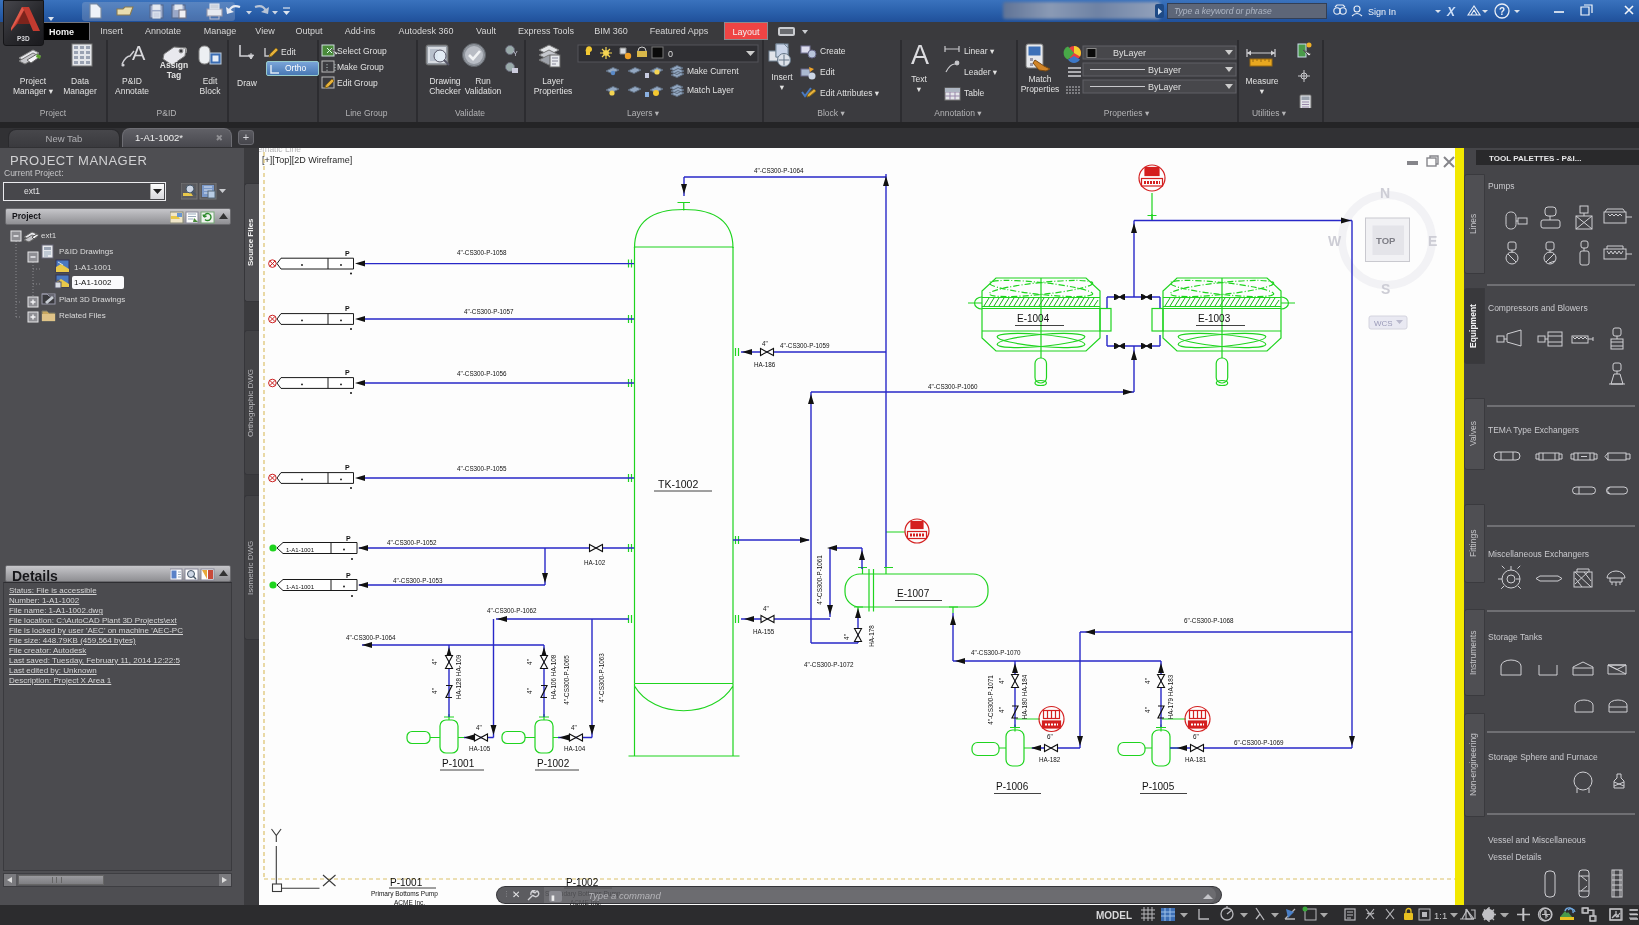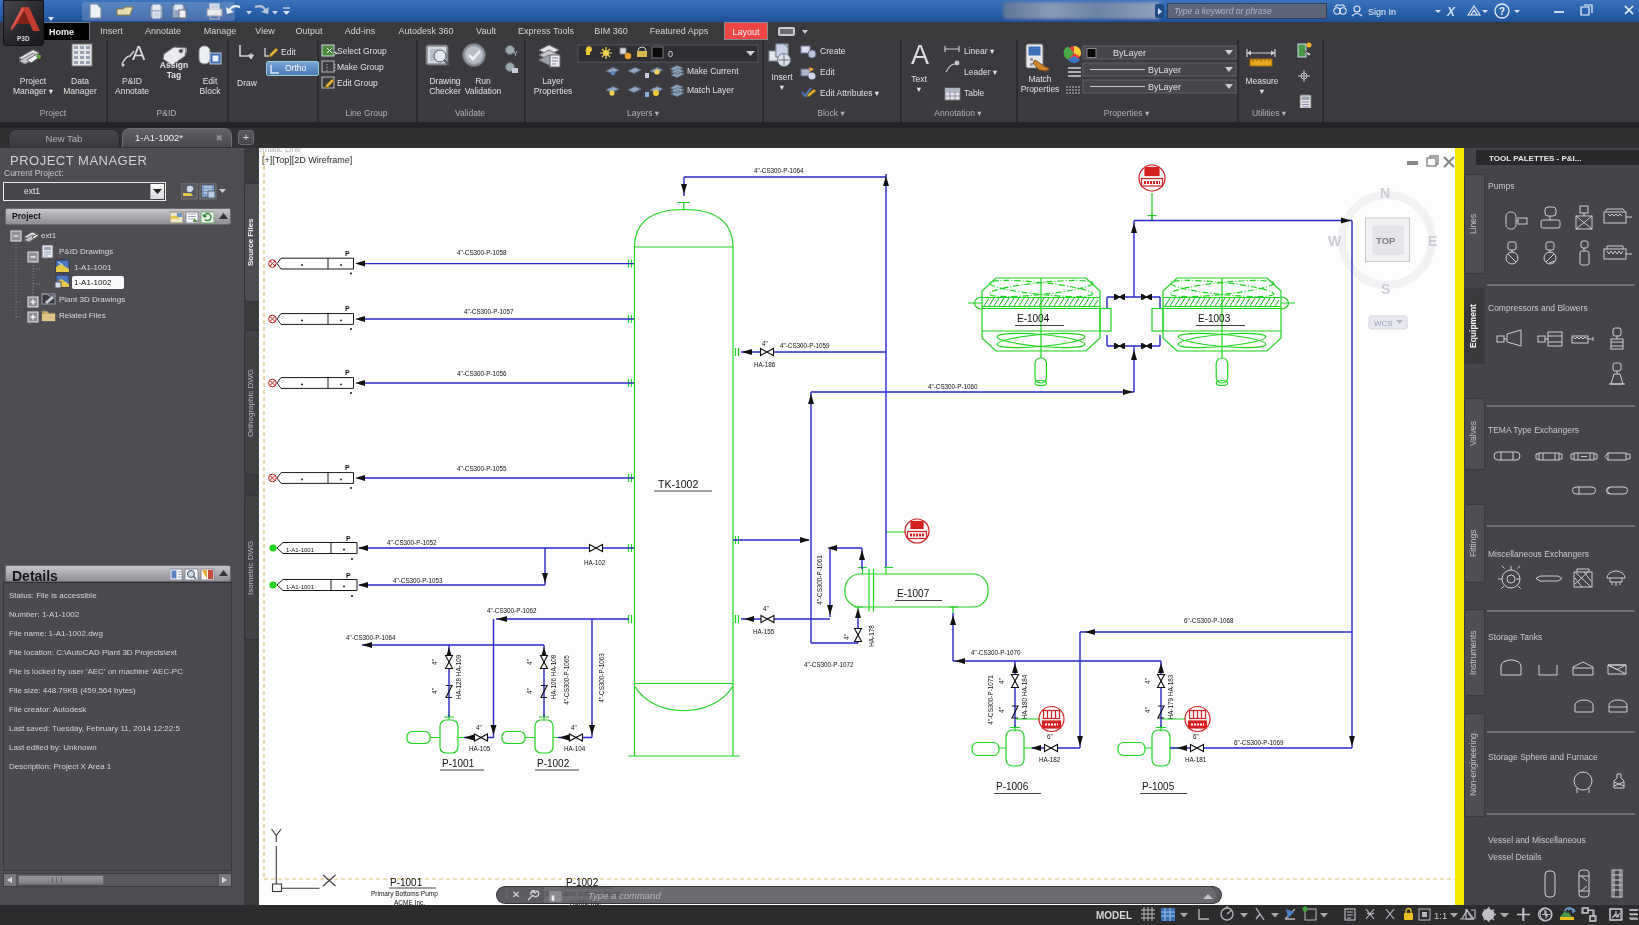--- a/index.html
+++ b/index.html
@@ -15,21 +15,21 @@
 #substrip{position:absolute;left:0;top:122px;width:1639px;height:6px;background:#242426;}
 #filetabs{position:absolute;left:0;top:128px;width:1639px;height:20px;background:#313134;}
 #leftpanel{position:absolute;left:0;top:148px;width:244px;height:757px;background:#4e4e52;}
 #ltabstrip{position:absolute;left:244px;top:148px;width:15px;height:757px;background:#3b3b3e;}
 #canvas{position:absolute;left:259px;top:148px;width:1197px;height:758px;background:#fdfdfd;}
 #ystrip{position:absolute;left:1455px;top:148px;width:9px;height:758px;background:#f2e800;}
 #palette{position:absolute;left:1464px;top:148px;width:175px;height:757px;background:#454549;}
 #statusbar{position:absolute;left:0;top:905px;width:1639px;height:20px;background:#2c2c2e;}
 .vtext{writing-mode:vertical-rl;transform:rotate(180deg);text-align:center;}
 .treetxt{position:absolute;font-size:8px;color:#dcdcdc;white-space:nowrap;}
-.dtxt{font-size:8px;color:#d6d6d6;white-space:nowrap;line-height:19px;}
+.dtxt{font-size:8px;color:#d6d6d6;white-space:nowrap;line-height:10px;text-decoration:underline;}
 .phead{position:absolute;left:5px;width:226px;height:17px;background:linear-gradient(#c6c6ca,#8f8f93);border:1px solid #6a6a6e;border-radius:2px;}
 .ltab{position:absolute;left:244px;width:15px;background:#434346;border:1px solid #36363a;border-right:none;border-radius:3px 0 0 3px;}
 .ltab .vtext{position:absolute;left:1px;top:0;width:13px;height:100%;font-size:8px;color:#b8b8bc;}
 .ptab{position:absolute;left:1464px;width:21px;background:#4f4f53;border:1px solid #3a3a3e;border-radius:3px 0 0 3px;}
 .ptab .vtext{position:absolute;left:3px;top:0;width:15px;height:100%;font-size:8.5px;color:#c4c4c8;}
 </style></head>
 <body>
 <div id="canvas"></div>
 <div id="titlebar">
  <svg class="abs" style="left:80px;top:0" width="220" height="22">

